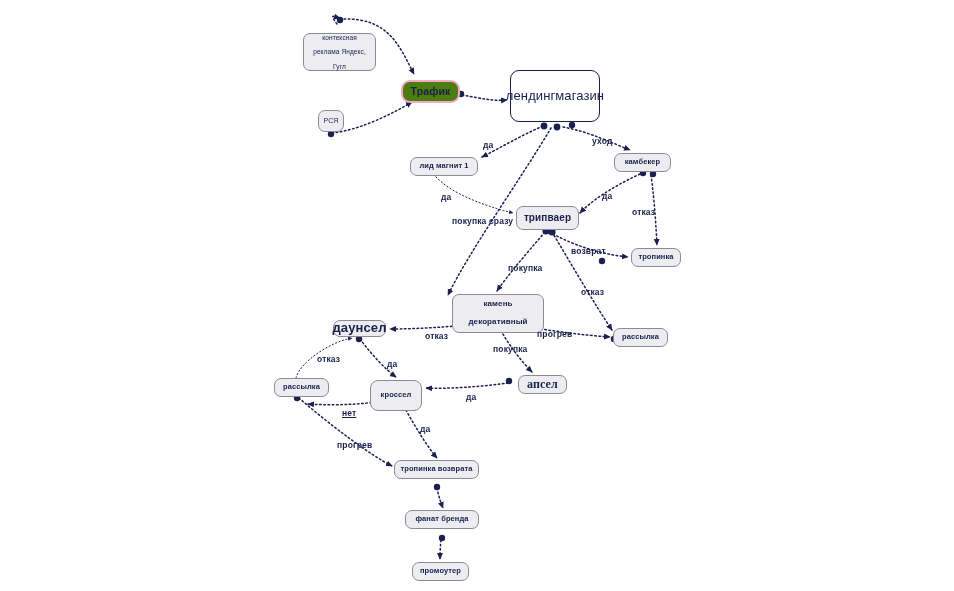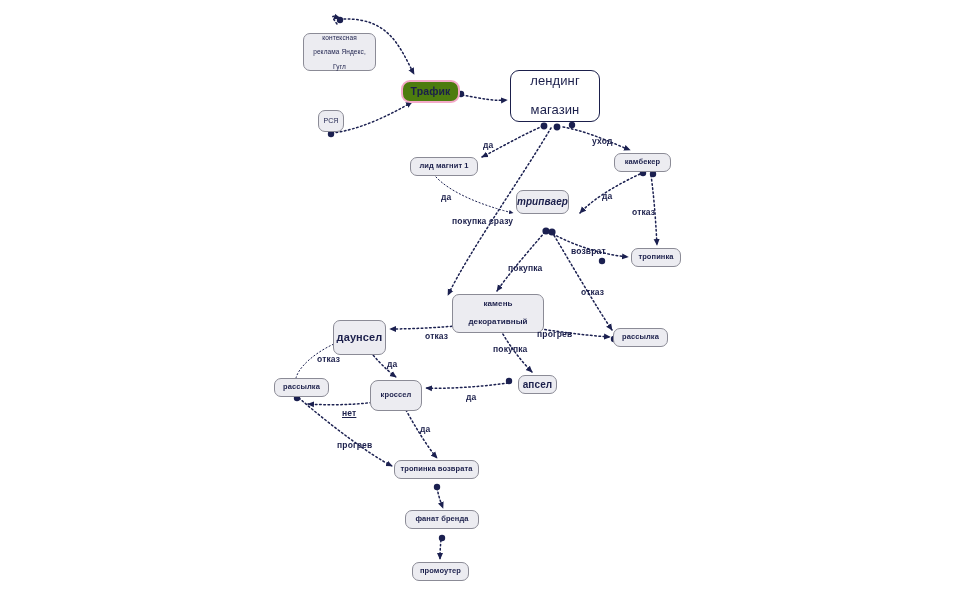--- a/index.html
+++ b/index.html
@@ -118,55 +118,55 @@
         <span>реклама Яндекс,</span>
         <br>
         <span>Гугл</span>
       </div>
       <div class="node plain" style="left: 318px; top: 110px; width: 26px; height: 22px; font-size: 7px; flex-direction: column;">
         <span>РСЯ</span>
       </div>
       <div class="node pink" style="left: 401px; top: 80px; width: 59px; height: 23px; font-size: 10.5px; flex-direction: column;">
         <span>Трафик</span>
       </div>
-      <div class="node white plain" style="left: 510px; top: 70px; width: 90px; height: 52px; font-size: 13px; flex-direction: column;">
+      <div class="node white plain" style="left: 510px; top: 70px; width: 90px; height: 52px; font-size: 13px; flex-direction: row;">
         <span>лендинг</span>
         <br>
         <span>магазин</span>
       </div>
       <div class="node" style="left: 410px; top: 157px; width: 68px; height: 19px; font-size: 7.5px; flex-direction: column;">
         <span>лид магнит 1</span>
       </div>
       <div class="node" style="left: 614px; top: 153px; width: 57px; height: 19px; font-size: 7.5px; flex-direction: column;">
         <span>камбекер</span>
       </div>
-      <div class="node" style="left: 516px; top: 190px; width: 53px; height: 24px; font-size: 10px; flex-direction: column; font-style: italic;">
+      <div class="node" style="left: 516px; top: 206px; width: 63px; height: 24px; font-size: 10px; flex-direction: column;">
         <span>трипваер</span>
       </div>
       <div class="node" style="left: 631px; top: 248px; width: 50px; height: 19px; font-size: 7.5px; flex-direction: column;">
         <span>тропинка</span>
       </div>
       <div class="node" style="left: 452px; top: 294px; width: 92px; height: 39px; font-size: 8px; flex-direction: column;">
         <span>камень</span>
         <br>
         <span>декоративный</span>
       </div>
-      <div class="node" style="left: 333px; top: 320px; width: 53px; height: 35px; font-size: 11px; flex-direction: column;">
+      <div class="node" style="left: 333px; top: 320px; width: 53px; height: 17px; font-size: 13px; flex-direction: column;">
         <span>даунсел</span>
       </div>
       <div class="node" style="left: 613px; top: 328px; width: 55px; height: 19px; font-size: 7.5px; flex-direction: column;">
         <span>рассылка</span>
       </div>
       <div class="node" style="left: 274px; top: 378px; width: 55px; height: 19px; font-size: 7.5px; flex-direction: column;">
         <span>рассылка</span>
       </div>
       <div class="node" style="left: 370px; top: 380px; width: 52px; height: 31px; font-size: 7.5px; flex-direction: column; border-radius: 8px;">
         <span>кроссел</span>
       </div>
-      <div class="node" style="left: 518px; top: 375px; width: 39px; height: 19px; font-size: 10px; flex-direction: column;">
+      <div class="node" style="left: 518px; top: 375px; width: 49px; height: 19px; font-size: 12px; flex-direction: column; font-family: Liberation Serif, serif;">
         <span>апсел</span>
       </div>
       <div class="node" style="left: 394px; top: 460px; width: 85px; height: 19px; font-size: 7.5px; flex-direction: column;">
         <span>тропинка возврата</span>
       </div>
       <div class="node" style="left: 405px; top: 510px; width: 74px; height: 19px; font-size: 7.5px; flex-direction: column;">
         <span>фанат бренда</span>
       </div>
       <div class="node" style="left: 412px; top: 562px; width: 57px; height: 19px; font-size: 7.5px; flex-direction: column;">
         <span>промоутер</span>

